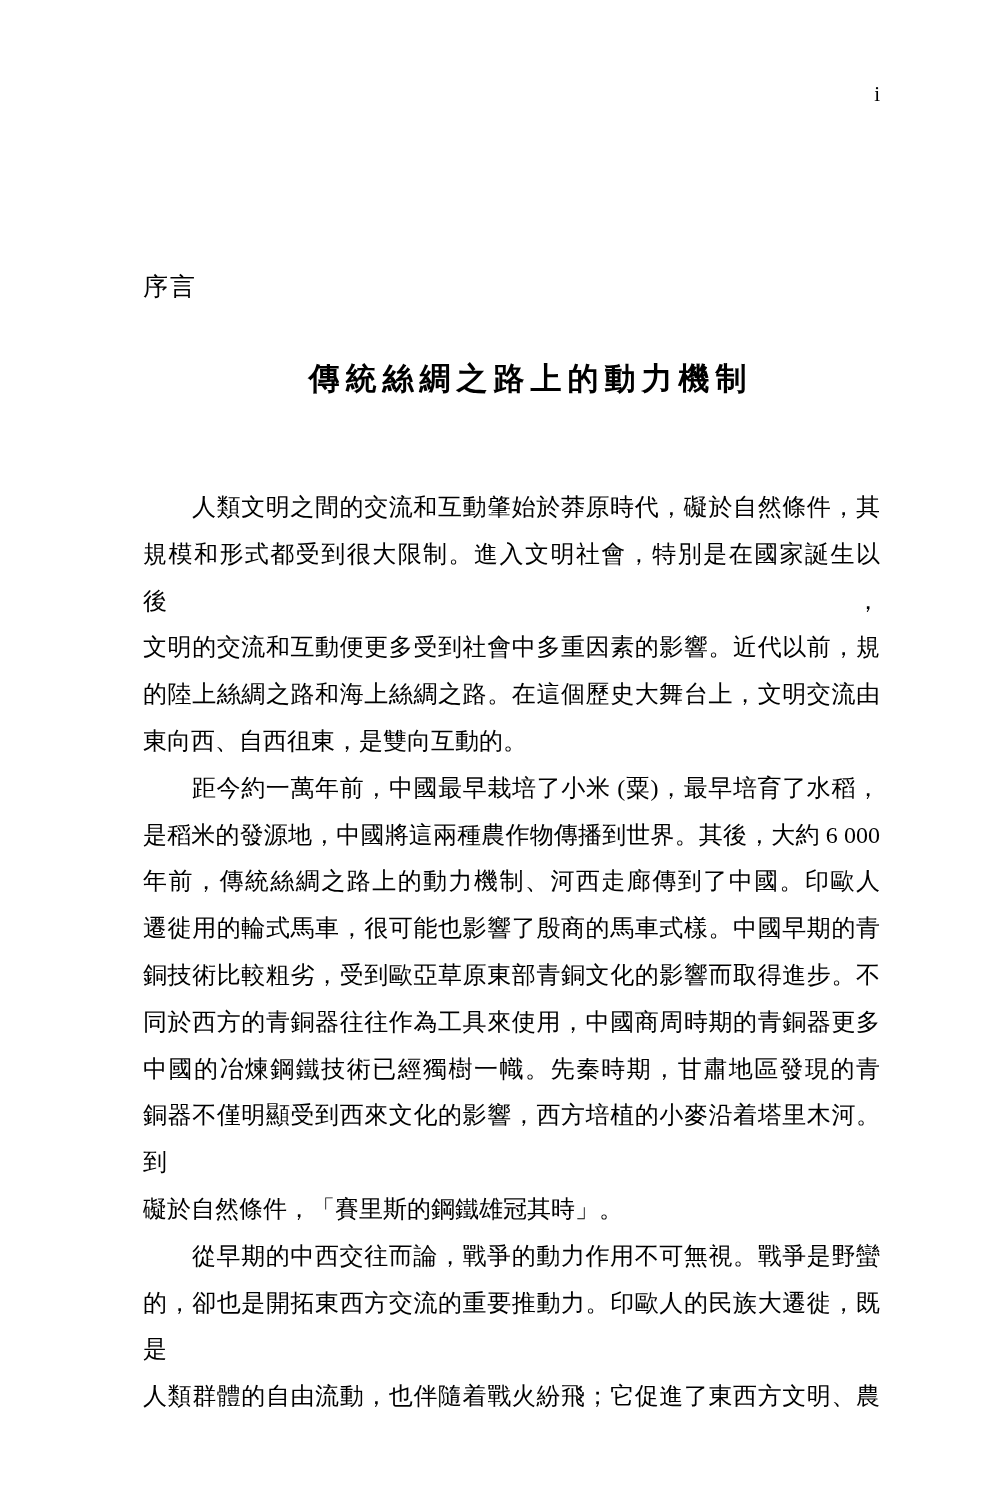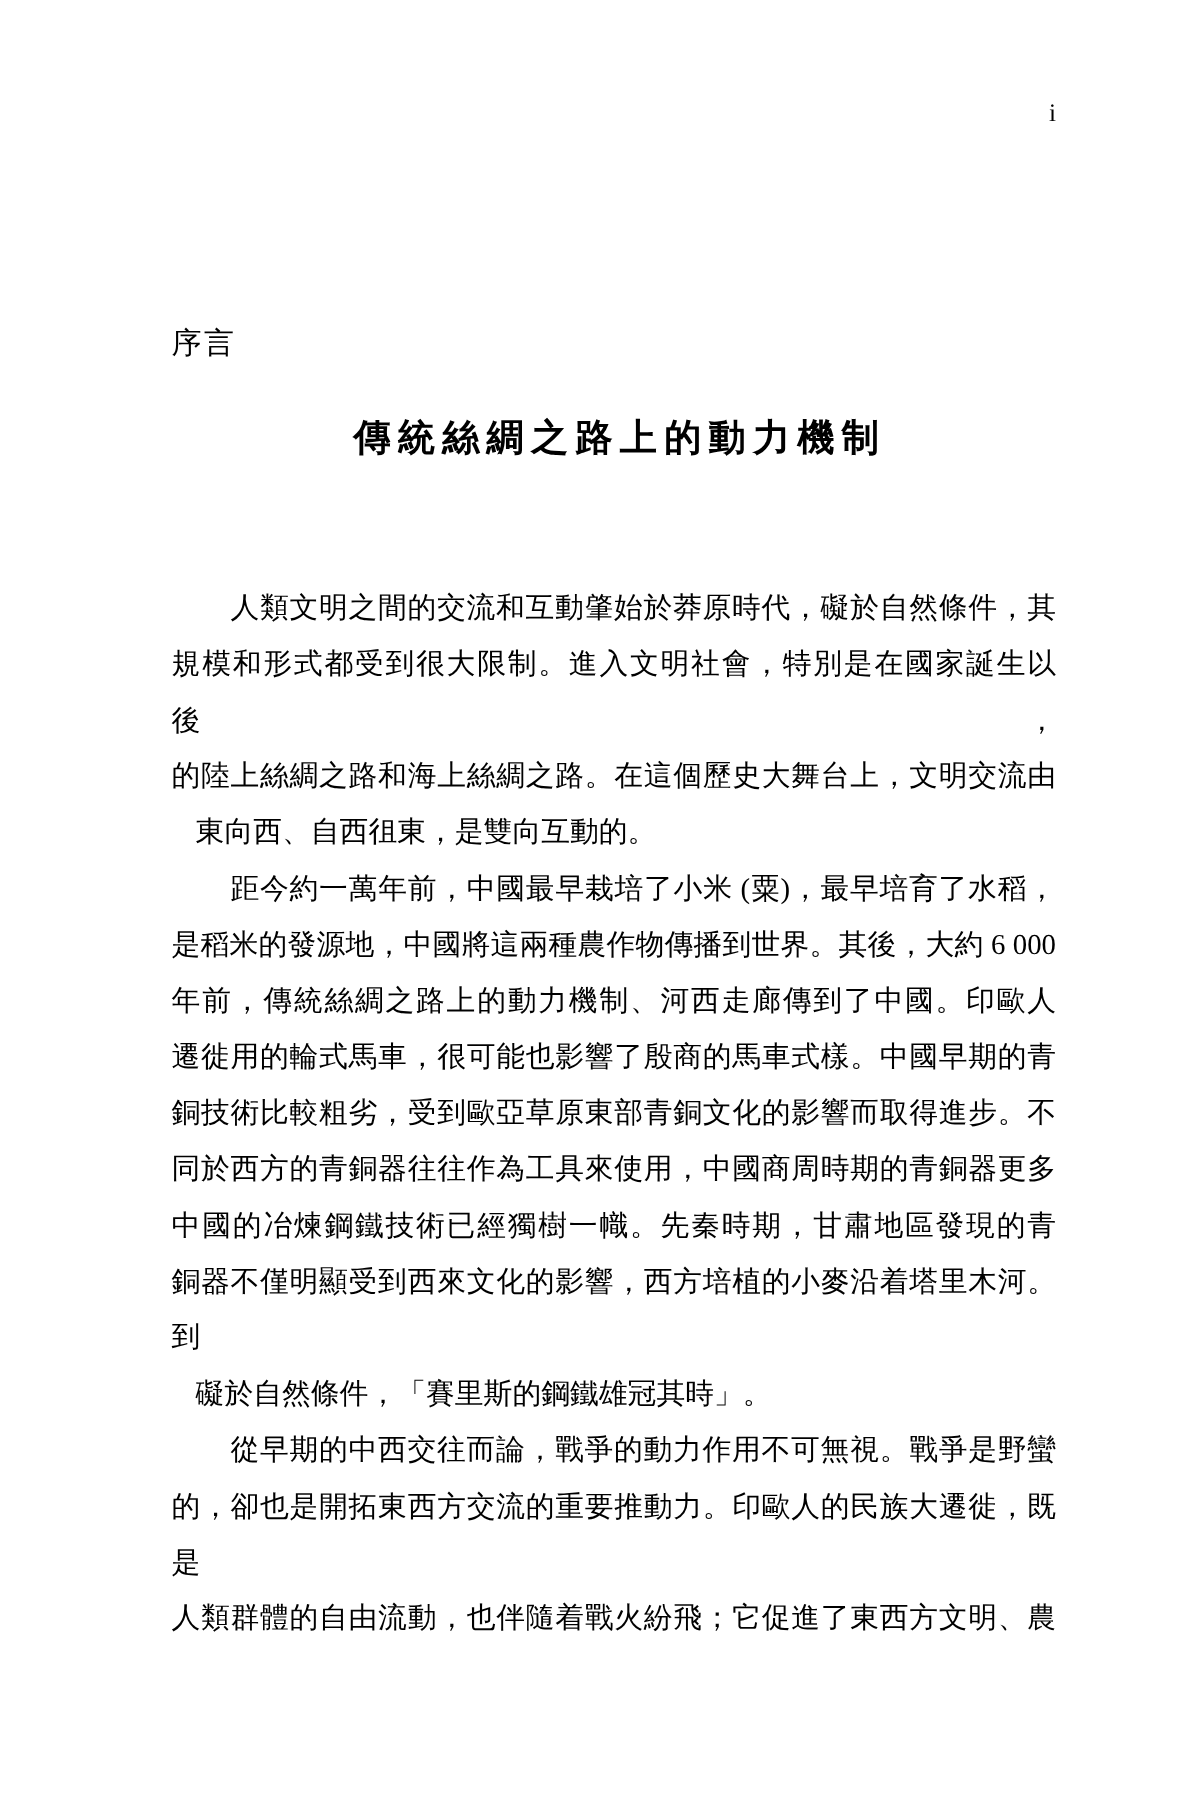--- a/index.html
+++ b/index.html
@@ -56,41 +56,41 @@
     font-size: 24px;
     line-height: 46.8px;
   }
   .line {
     text-align: justify;
     text-align-last: justify;
     text-justify: inter-character;
   }
   .line.no-stretch {
     text-align-last: auto;
-    margin-left: 20px;
   }
   .line.indent {
     text-indent: 49px;
   }
 </style>
 </head>
 <body>
 
 <div class="page">
 
   <div class="page-number">i</div>
 
   <div class="section-label">序言</div>
 
-  <h1 class="doc-title" style="margin:2px;">傳統絲綢之路上的動力機制</h1>
+  <h1 class="doc-title" style="margin:16px;">傳統絲綢之路上的動力機制</h1>
 
   <div class="body-text">
 
     <div class="line indent">人類文明之間的交流和互動肇始於莽原時代，礙於自然條件，其</div>
     <div class="line">規模和形式都受到很大限制。進入文明社會，特別是在國家誕生以後，</div>
+    <div class="line">文明的交流和互動便更多受到社會中多重因素的影響。近代以前，規</div>
     <div class="line">的陸上絲綢之路和海上絲綢之路。在這個歷史大舞台上，文明交流由</div>
     <div class="line no-stretch">東向西、自西徂東，是雙向互動的。</div>
 
     <div class="line indent">距今約一萬年前，中國最早栽培了小米 (粟)，最早培育了水稻，</div>
     <div class="line">是稻米的發源地，中國將這兩種農作物傳播到世界。其後，大約 6 000</div>
     <div class="line">年前，傳統絲綢之路上的動力機制、河西走廊傳到了中國。印歐人</div>
     <div class="line">遷徙用的輪式馬車，很可能也影響了殷商的馬車式樣。中國早期的青</div>
     <div class="line">銅技術比較粗劣，受到歐亞草原東部青銅文化的影響而取得進步。不</div>
     <div class="line">同於西方的青銅器往往作為工具來使用，中國商周時期的青銅器更多</div>
     <div class="line">中國的冶煉鋼鐵技術已經獨樹一幟。先秦時期，甘肅地區發現的青</div>

